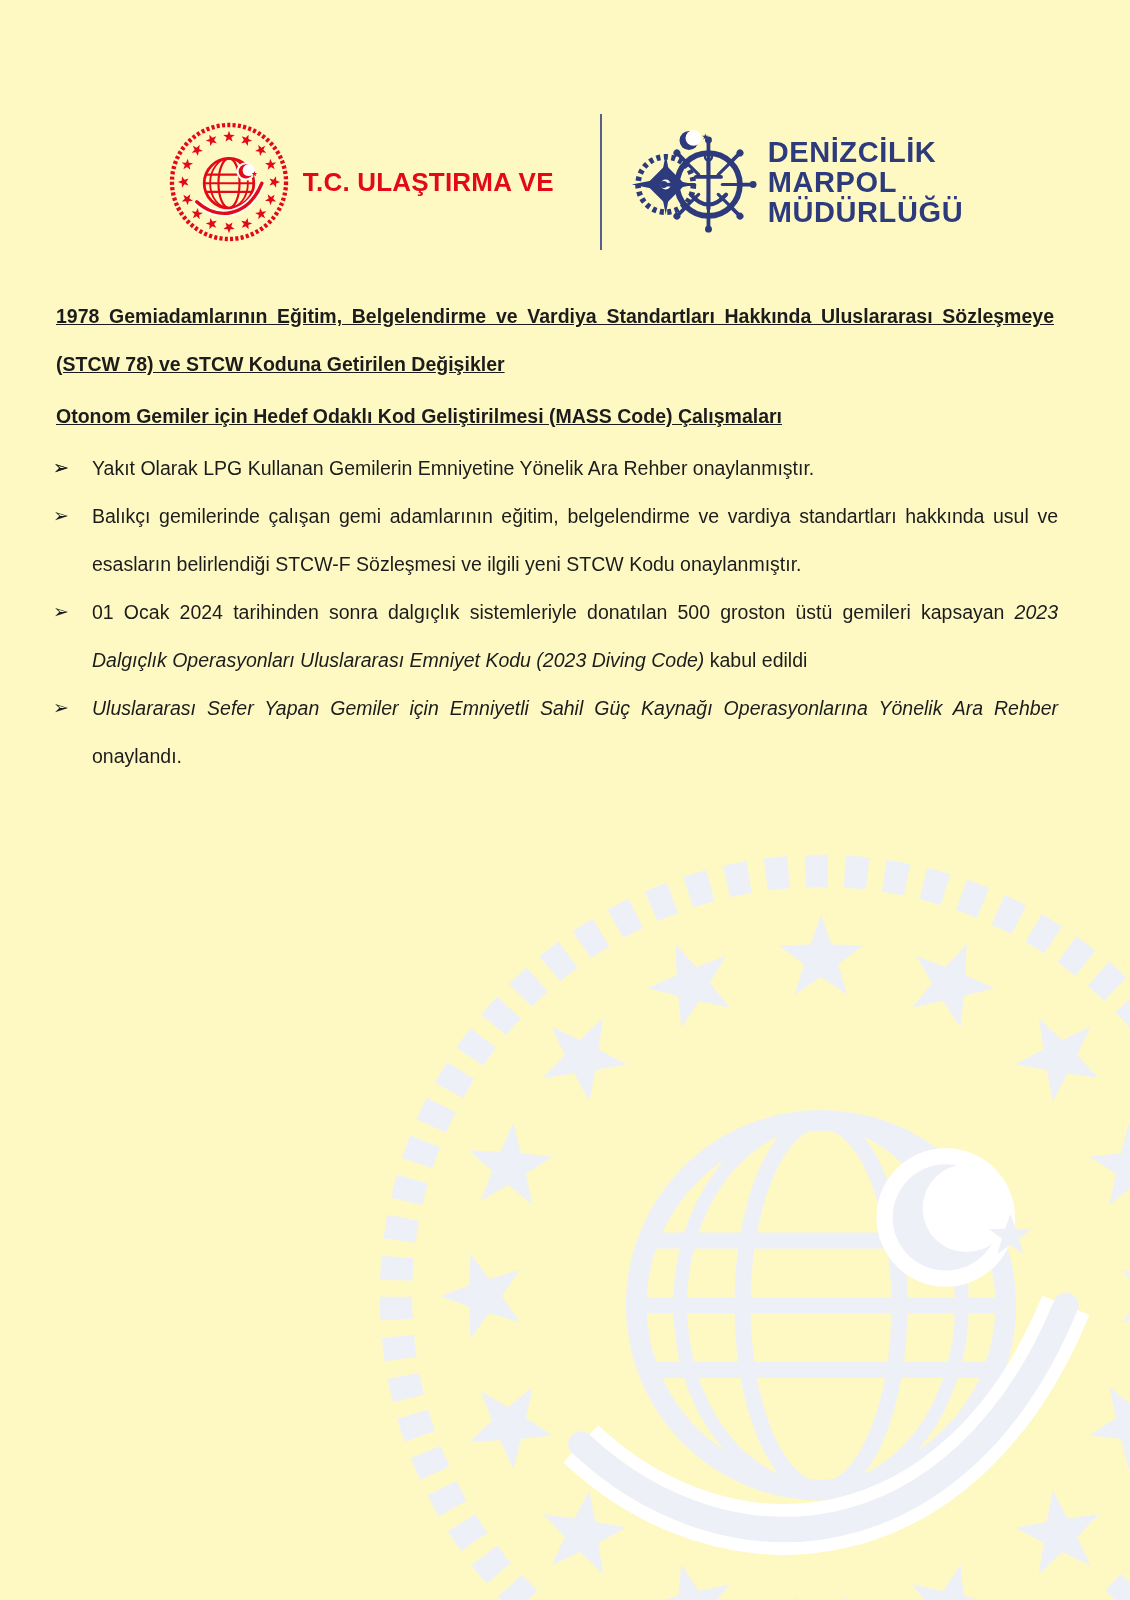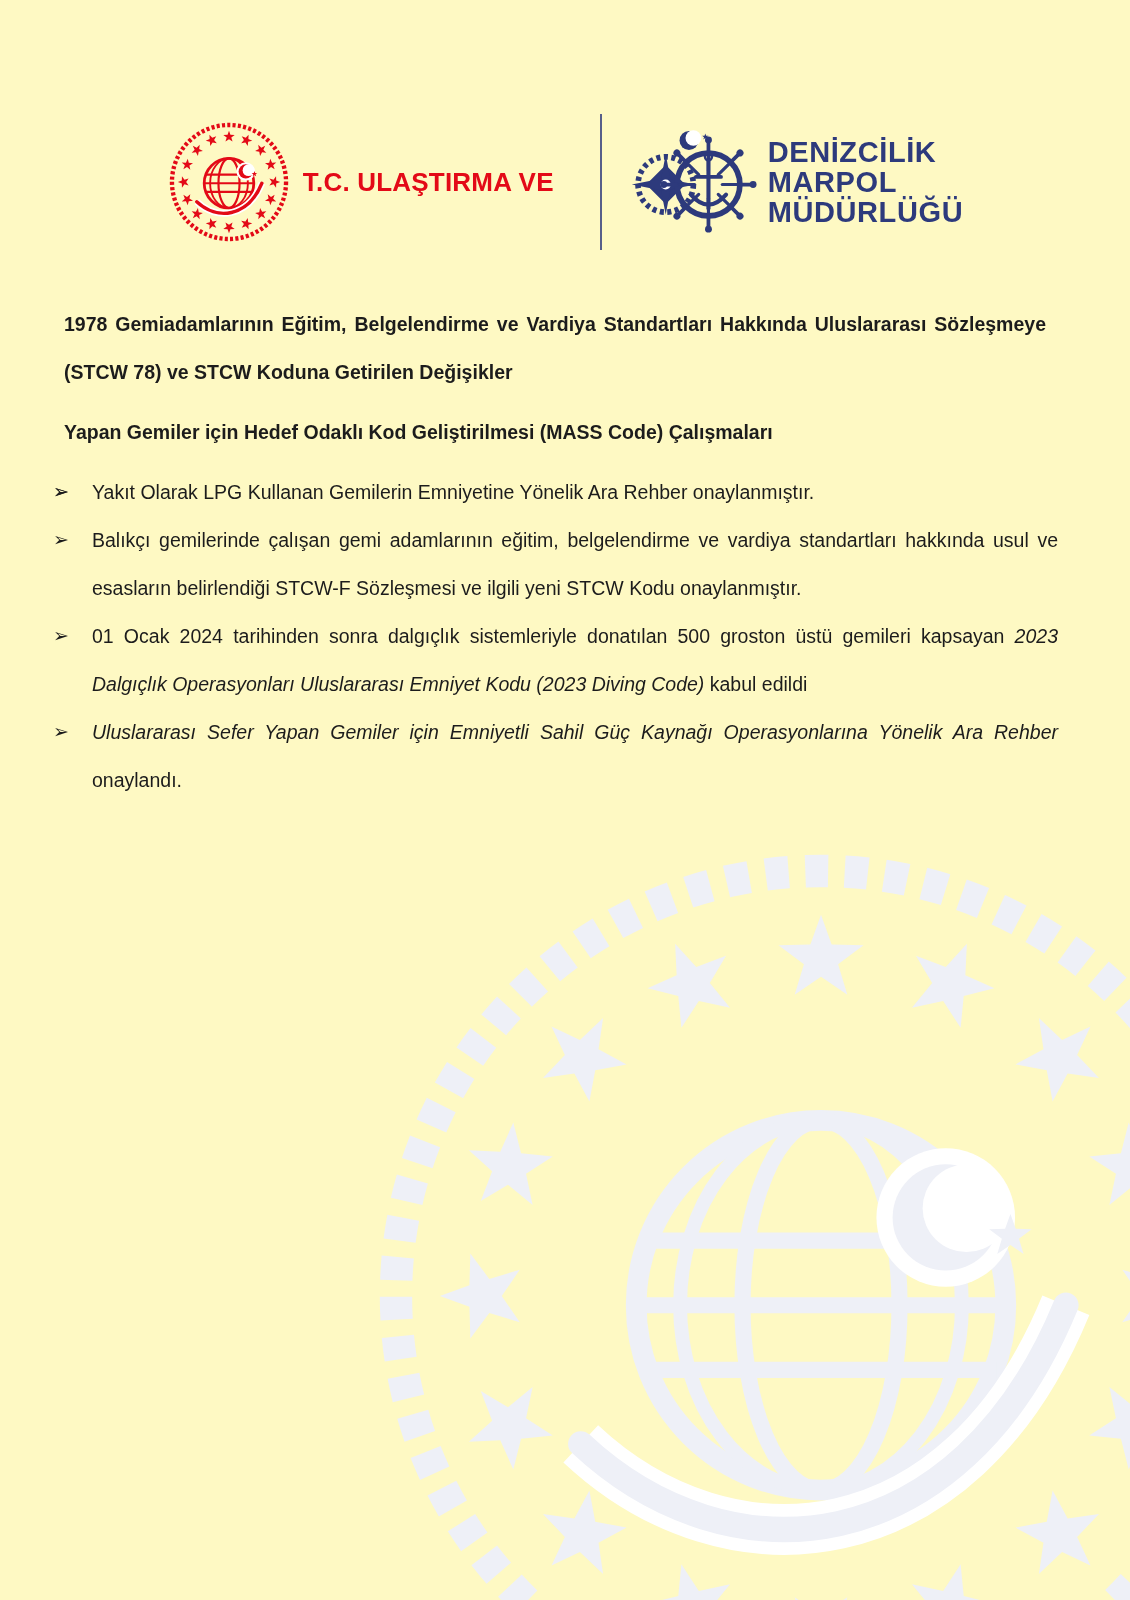--- a/index.html
+++ b/index.html
@@ -17,21 +17,21 @@
   .directorate-emblem{color:#2D3A7C;}
   .logo-text-red{color:#E30A17;font-weight:bold;font-size:26px;line-height:31px;margin-left:12px;letter-spacing:0.2px;}
   .logo-text-navy{color:#2D3A7C;font-weight:bold;font-size:29px;line-height:30px;margin-left:8px;letter-spacing:0.6px;}
   .divider{width:2px;height:136px;background:#3a4480;opacity:.85;margin:0 26px 0 46px;}
   
   .content{
     position:absolute;left:52px;top:288px;width:1006px;
     font-size:19.5px;line-height:48px;color:#1c1c1c;
     text-align:justify;text-justify:inter-word;
   }
-  .content p{margin:12px;text-align:justify;}
+  .content p{margin:4px;text-align:justify;text-decoration:underline;}
   .bold{font-weight:700;}
   .it{font-style:italic;}
   .bullet{position:relative;padding-left:40px;text-align:justify;}
   .bullet .marker{position:absolute;left:1px;top:0;font-style:normal;font-size:19px;}
 </style>
 </head>
 <body>
 
 <svg class="defs" aria-hidden="true">
   <defs>
@@ -138,21 +138,21 @@
       <div class="logo-text-navy">
         <div>DENİZCİLİK</div>
         <div>MARPOL</div>
         <div>MÜDÜRLÜĞÜ</div>
       </div>
     </div>
   </div>
 
   <div class="content">
     <p class="bold">1978 Gemiadamlarının Eğitim, Belgelendirme ve Vardiya Standartları Hakkında Uluslararası Sözleşmeye (STCW 78) ve STCW Koduna Getirilen Değişikler</p>
-    <p class="bold">Yapan Gemiler için Hedef Odaklı Kod Geliştirilmesi (MASS Code) Çalışmaları</p>
+    <p class="bold">Otonom Gemiler için Hedef Odaklı Kod Geliştirilmesi (MASS Code) Çalışmaları</p>
 
     <div>
       <div class="bullet">
         <span class="marker">➢</span>
       </div>
       <div class="bullet">
         <span class="marker">➢</span>
         <span>Yakıt Olarak LPG Kullanan Gemilerin Emniyetine Yönelik Ara Rehber onaylanmıştır.</span>
       </div>
       <div class="bullet">

